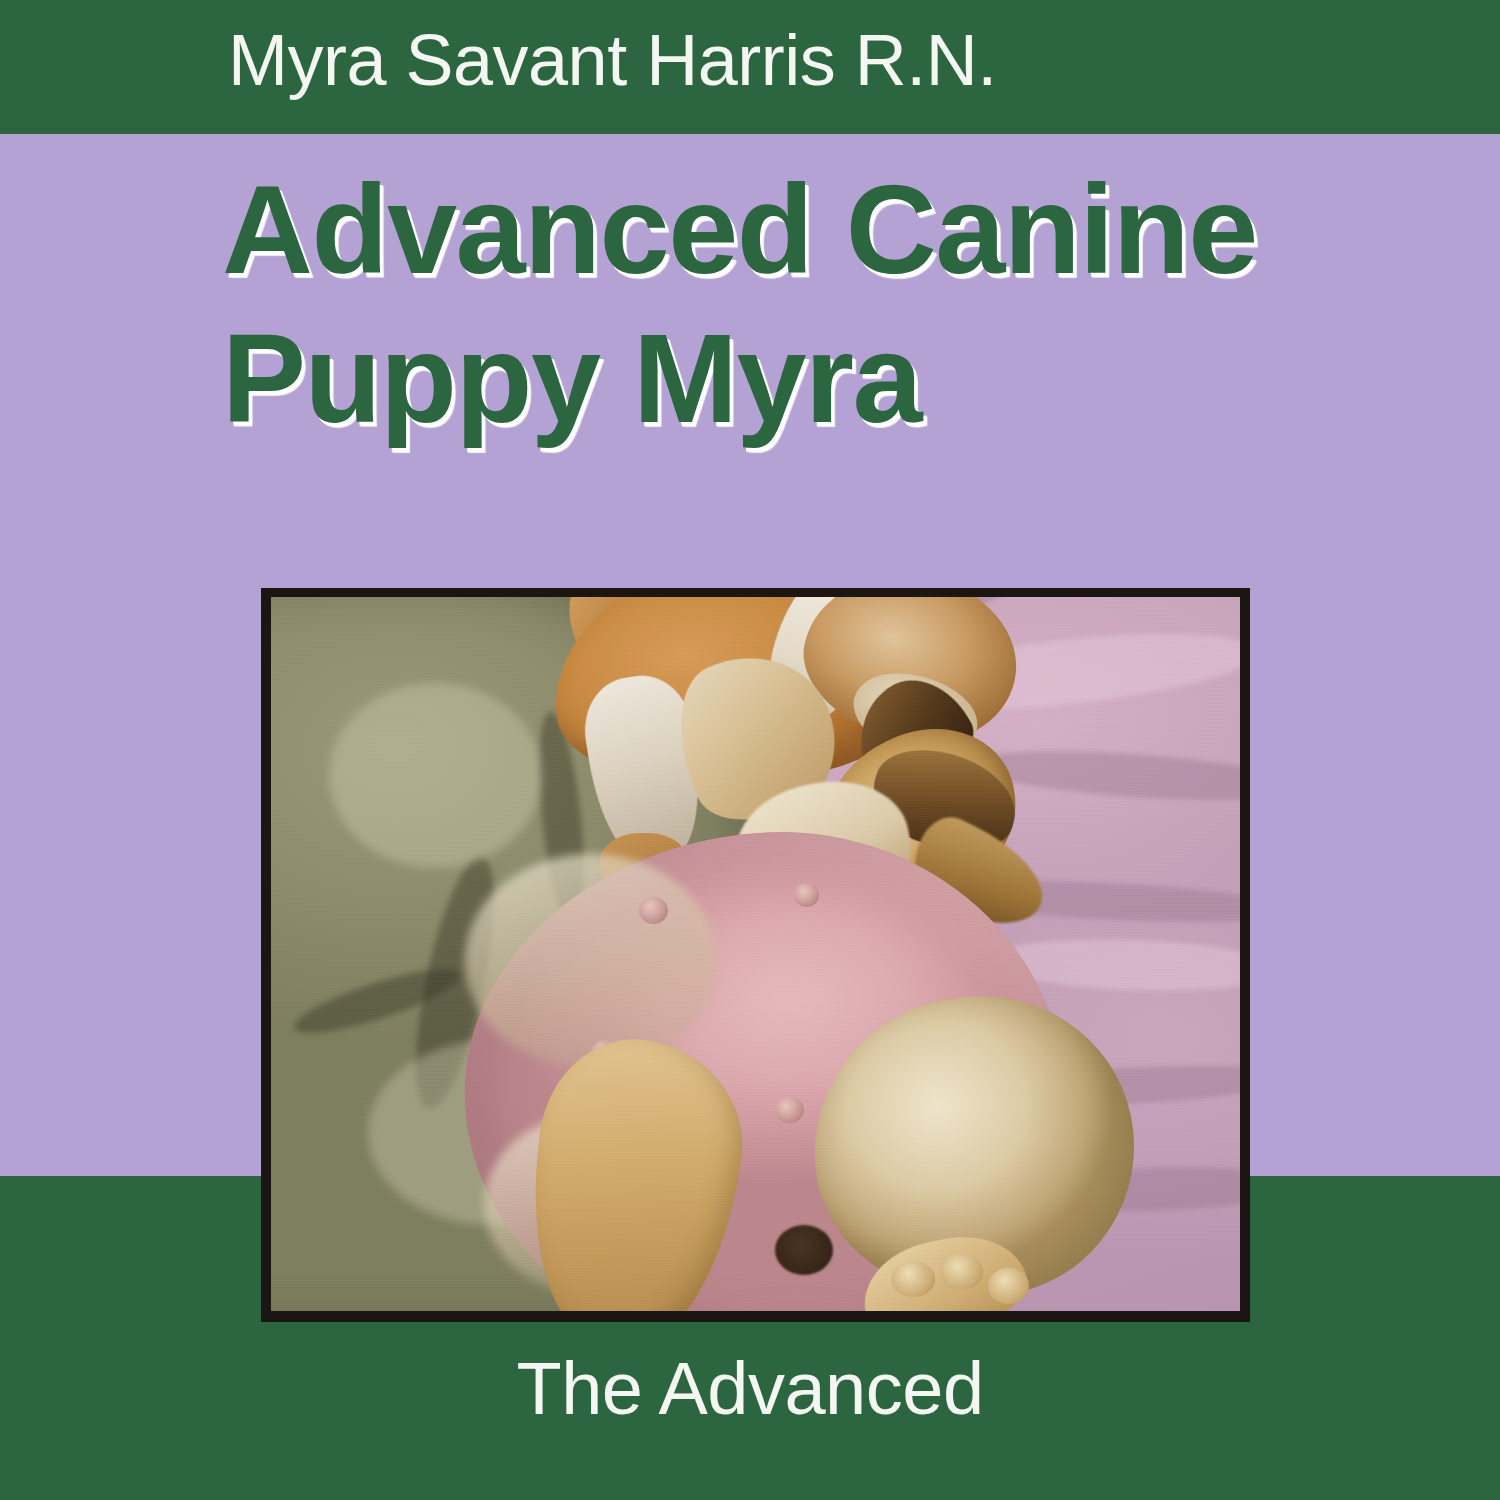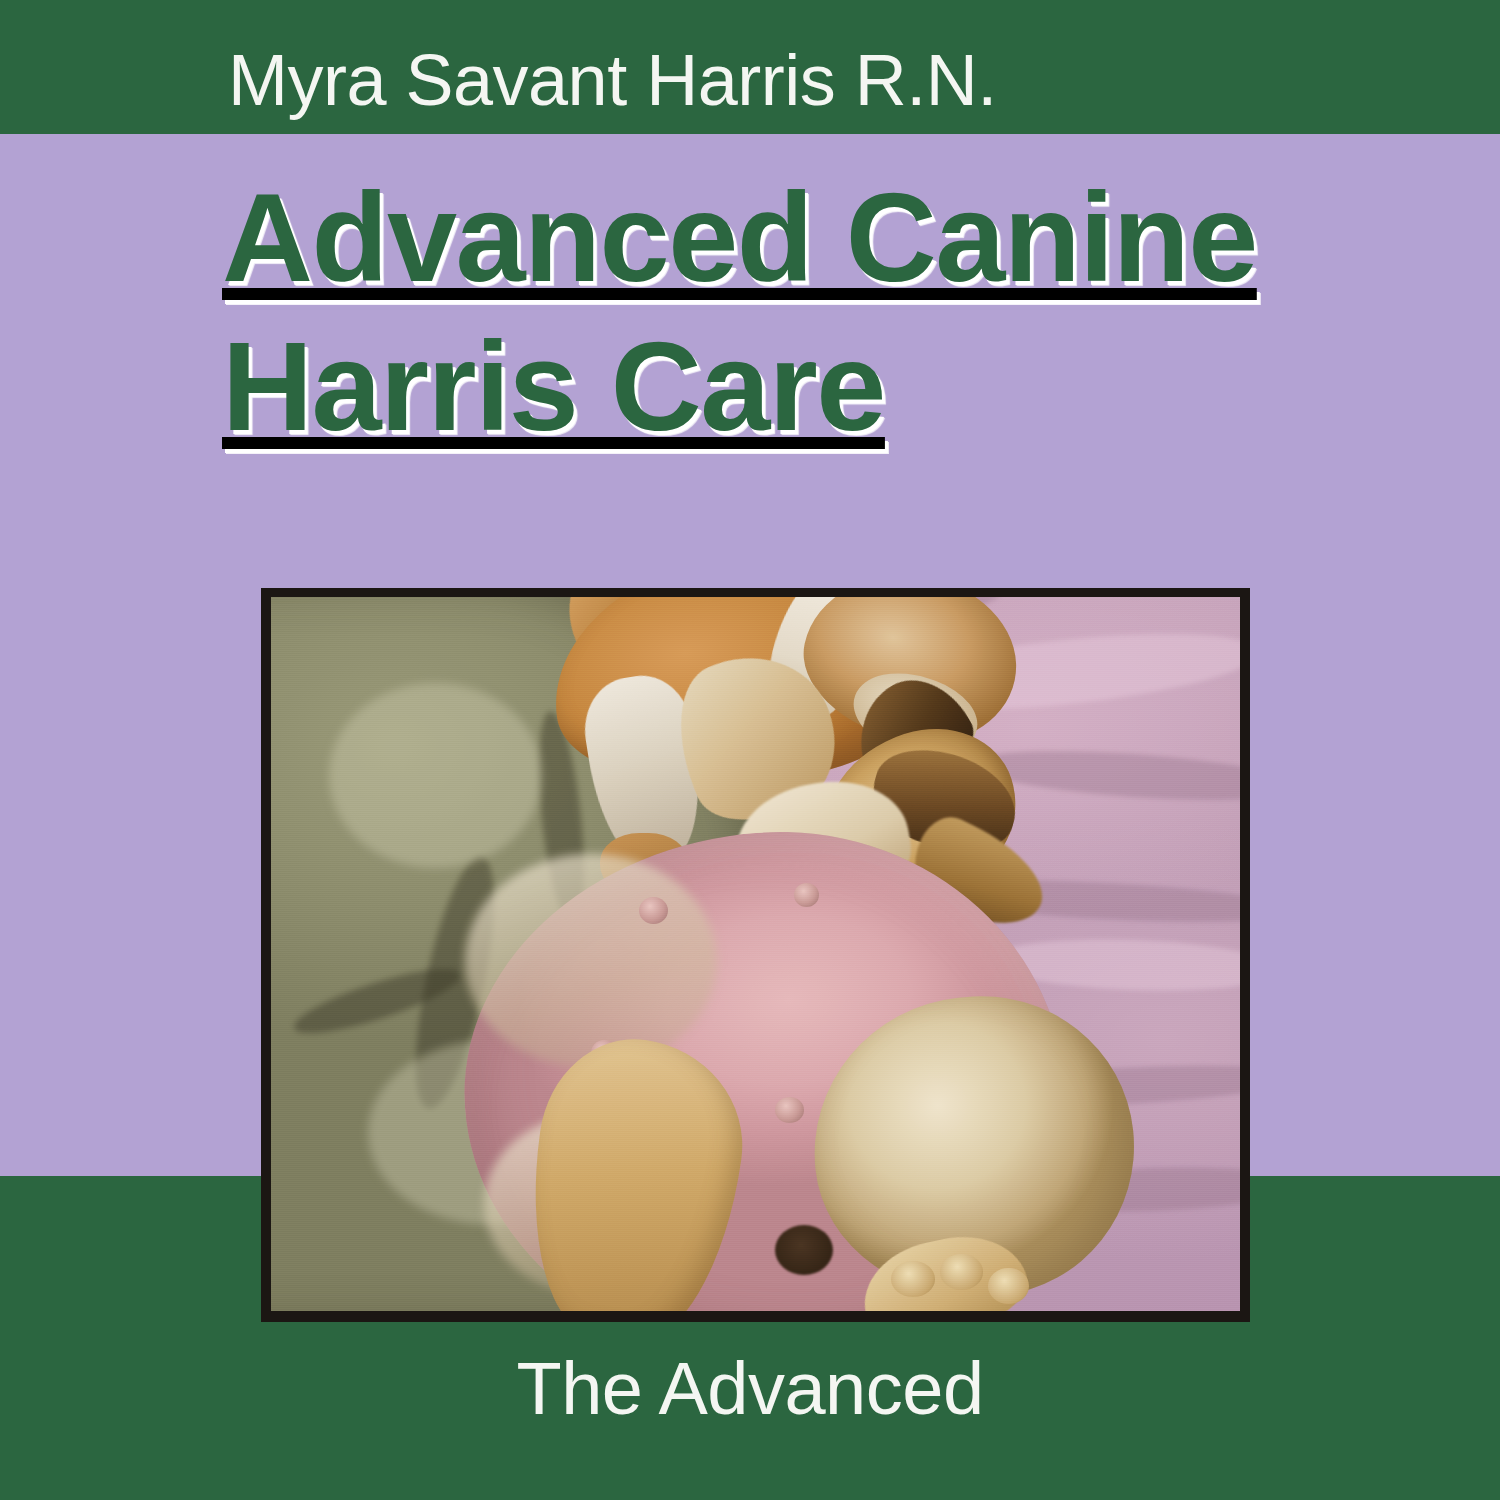--- a/index.html
+++ b/index.html
@@ -33,37 +33,36 @@
     position: absolute;
     left: 0; top: 1176px;
     width: 1500px; height: 324px;
     background: #2B6640;
   }
 
   
   .author {
     position: absolute;
     left: 228px;
-    top: 44px;
+    top: 24px;
     width: 1100px;
     font-size: 72px;
     font-weight: 400;
     letter-spacing: -0.5px;
     color: #F4F6F2;
     white-space: nowrap;
     line-height: 1.0;
   }
 
   
   .title-block {
     position: absolute;
     left: 222px;
-    top: 164px;
+    top: 156px;
     width: 1120px;
-    text-decoration: underline;
   }
   .title-line {
     font-size: 126px;
     font-weight: 700;
     color: #2B6640;
     line-height: 1.18;
     letter-spacing: -1.5px;
     white-space: nowrap;
     text-shadow:
       3px 4px 0 #FFFFFF,
@@ -382,21 +381,21 @@
 <div id="cover">
 
   <div class="band-green-top"></div>
   <div class="band-purple"></div>
   <div class="band-green-bottom"></div>
 
   <div class="author">Myra Savant Harris R.N.</div>
 
   <div class="title-block">
     <div class="title-line">Advanced Canine</div>
-    <div class="title-line">Harris Care</div>
+    <div class="title-line">Puppy Myra</div>
   </div>
 
   <div class="photo-frame">
     <div class="photo">
 
       <div class="ph-blanket"></div>
 
       <div class="fold" style="left:30%; top:2%;  width:46%; height:7%;  transform:rotate(-12deg);"></div>
       <div class="fold light" style="left:62%; top:6%;  width:40%; height:9%;  transform:rotate(-6deg);"></div>
       <div class="fold" style="left:72%; top:22%; width:34%; height:6%;  transform:rotate(4deg);"></div>

